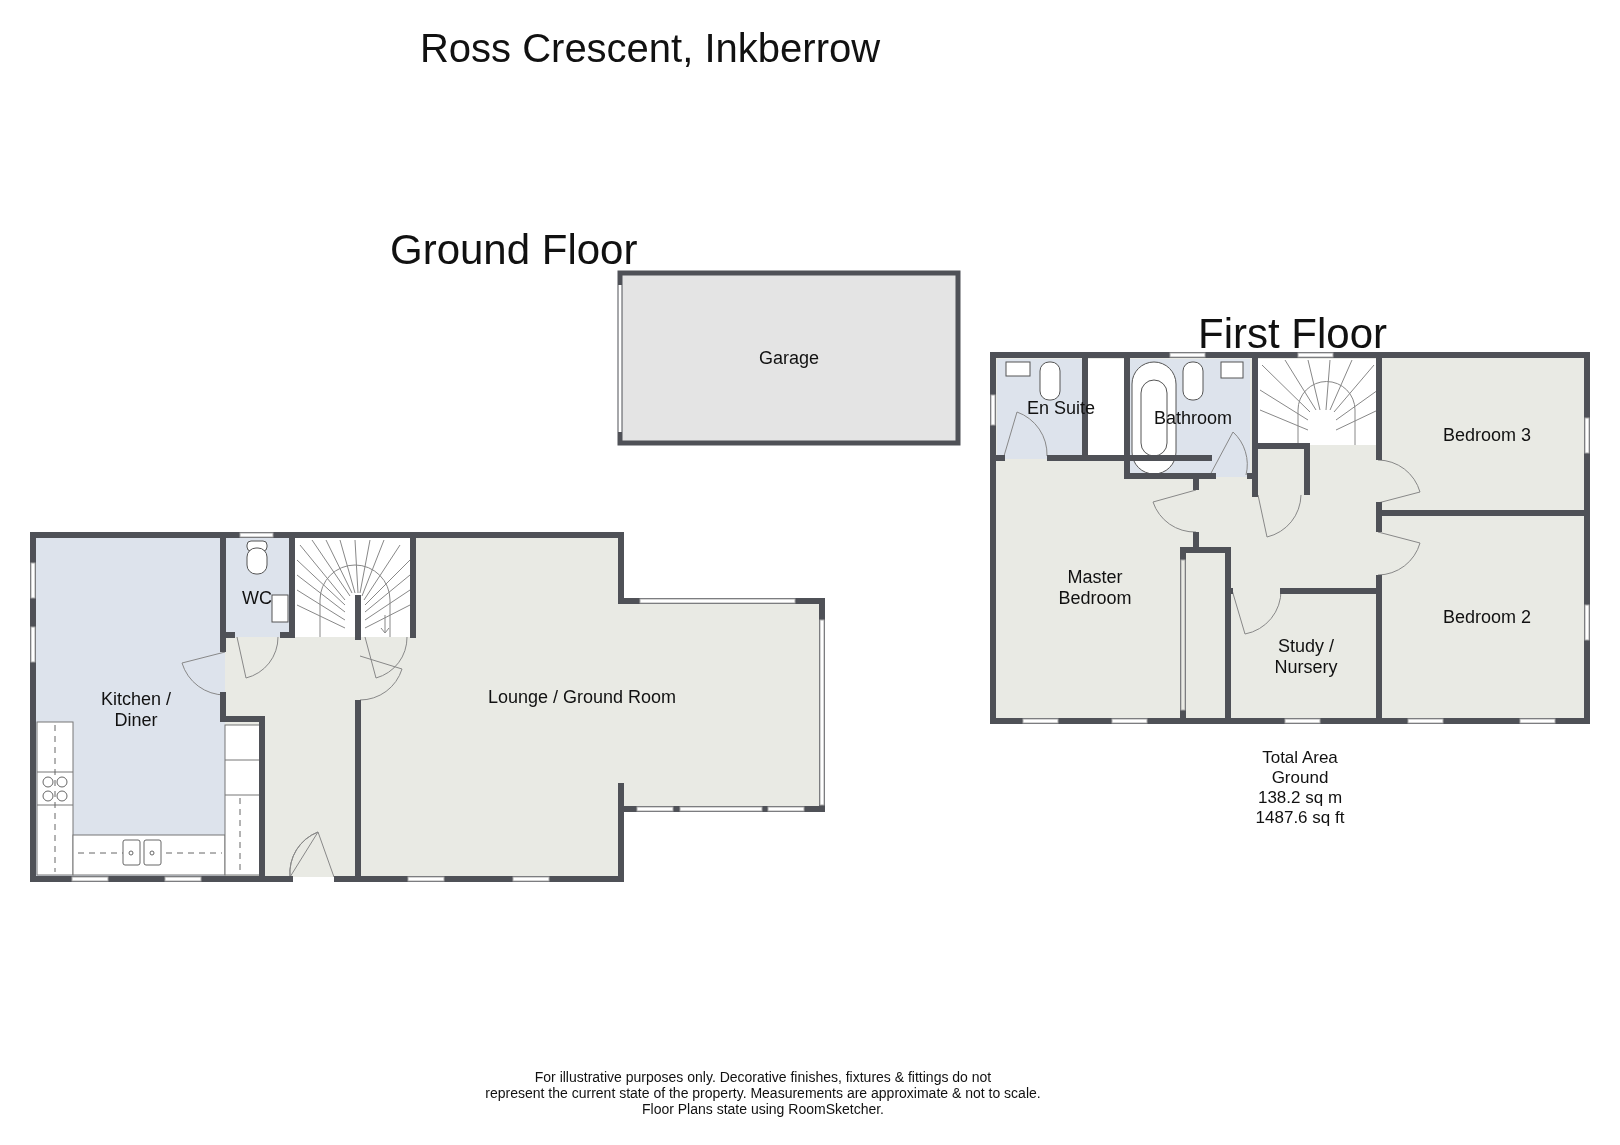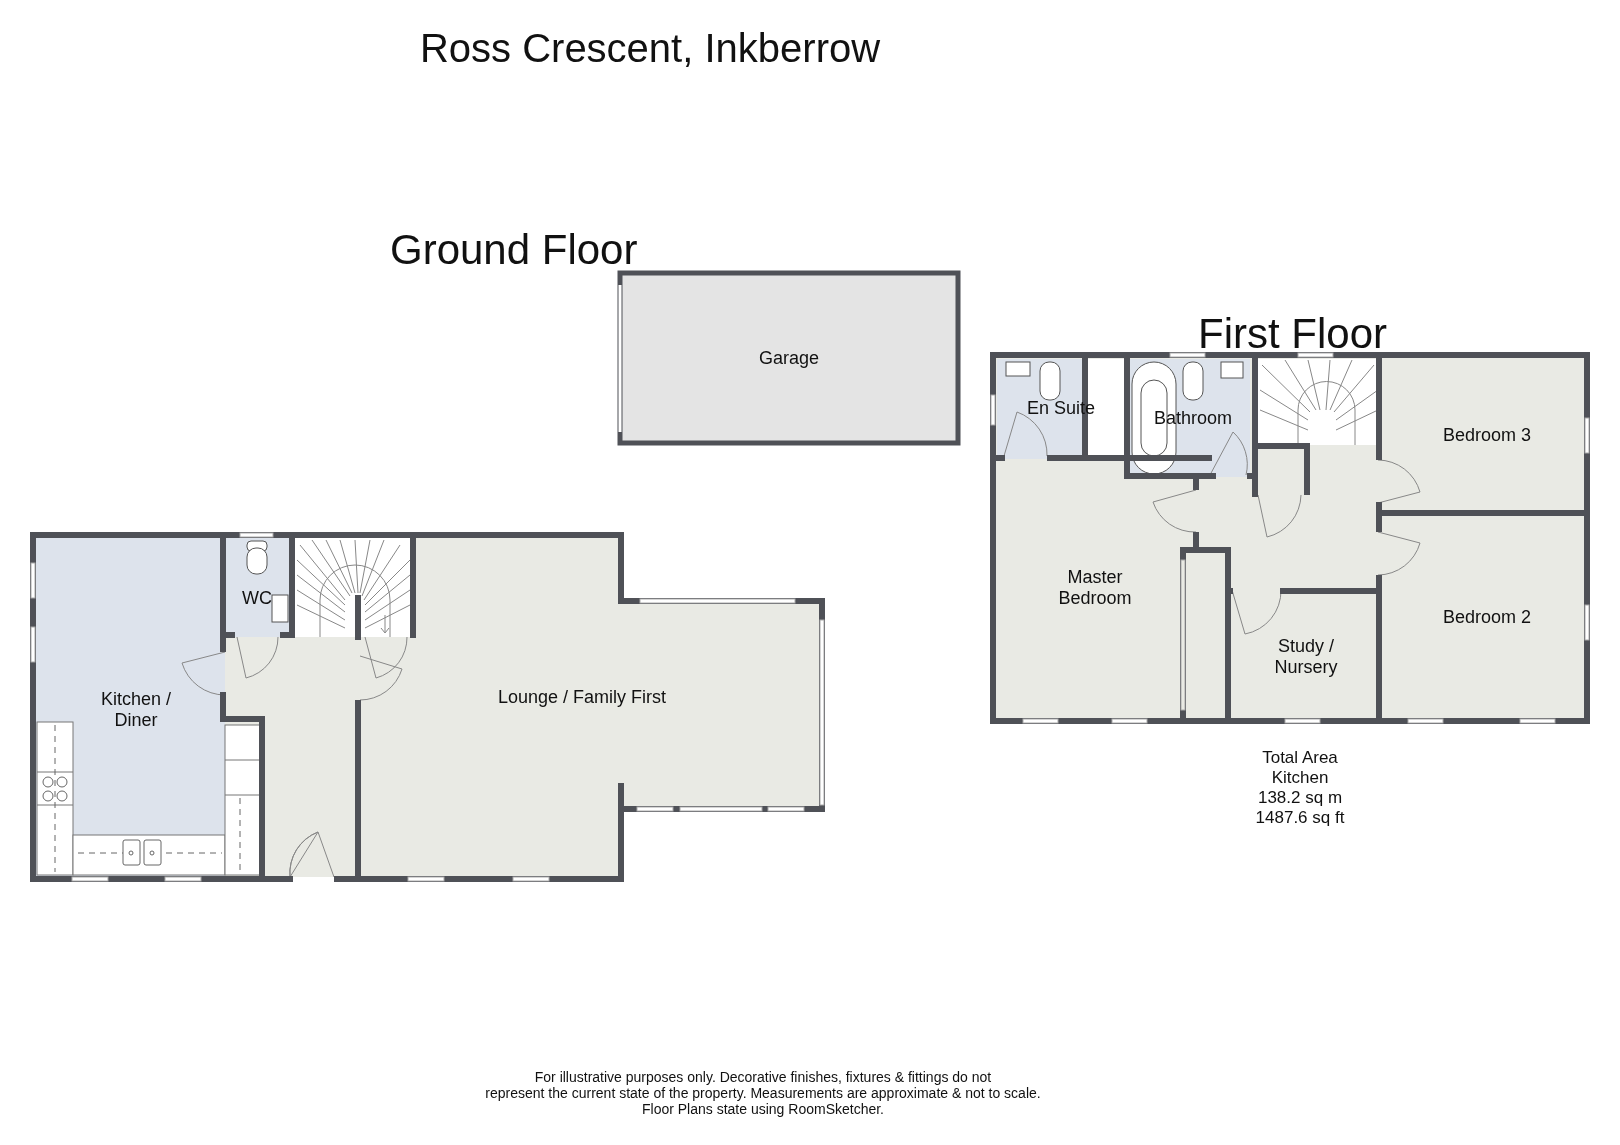--- a/index.html
+++ b/index.html
@@ -225,38 +225,38 @@
     </g>
   </g>
 </svg>
 
 <div class="room-label" style="left:789px;top:358px;">Garage</div>
 <div class="room-label" style="left:257px;top:586px;margin-top:12px;">WC</div>
 <div class="room-label" style="left:136px;top:710px;">
   <span style="display:block">Kitchen /</span>
   <span style="display:block">Diner</span>
 </div>
-<div class="room-label" style="left:582px;top:697px;">Lounge / Family First</div>
+<div class="room-label" style="left:582px;top:697px;">Lounge / Ground Room</div>
 
 <div class="room-label" style="left:1061px;top:408px;">En Suite</div>
 <div class="room-label" style="left:1193px;top:418px;">Bathroom</div>
 <div class="room-label" style="left:1487px;top:435px;">Bedroom 3</div>
 <div class="room-label" style="left:1487px;top:617px;text-align:center;">Bedroom 2</div>
 <div class="room-label" style="left:1095px;top:588px;">
   <span style="display:block">Master</span>
   <span style="display:block">Bedroom</span>
 </div>
 <div class="room-label" style="left:1306px;top:657px;">
   <span style="display:block">Study /</span>
   <span style="display:block">Nursery</span>
 </div>
 
 <div class="area">
   <span>Total Area</span>
-  <span>Kitchen</span>
+  <span>Ground</span>
   <span>138.2 sq m</span>
   <span>1487.6 sq ft</span>
 </div>
 
 <div class="disclaimer">
   <span>For illustrative purposes only. Decorative finishes, fixtures &amp; fittings do not</span>
   <span>represent the current state of the property. Measurements are approximate &amp; not to scale.</span>
   <span>Floor Plans state using RoomSketcher.</span>
 </div>
 

